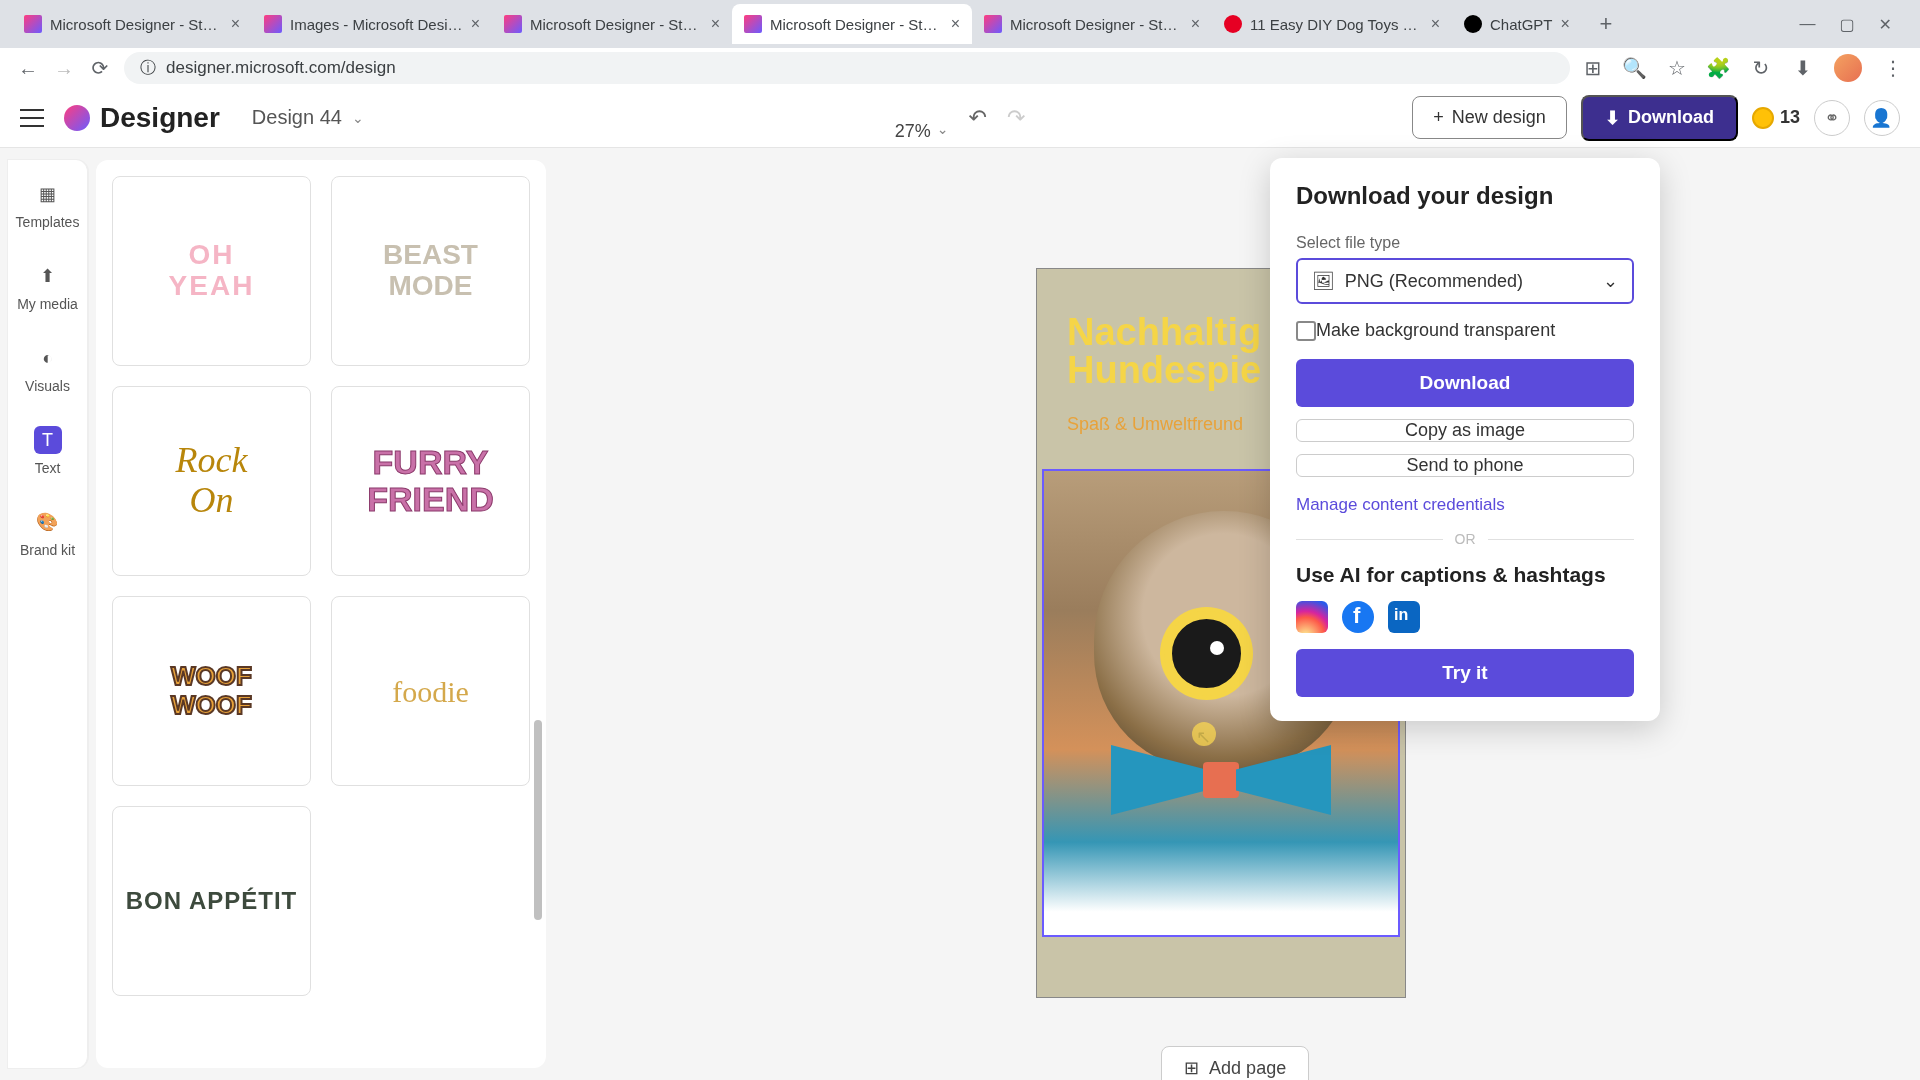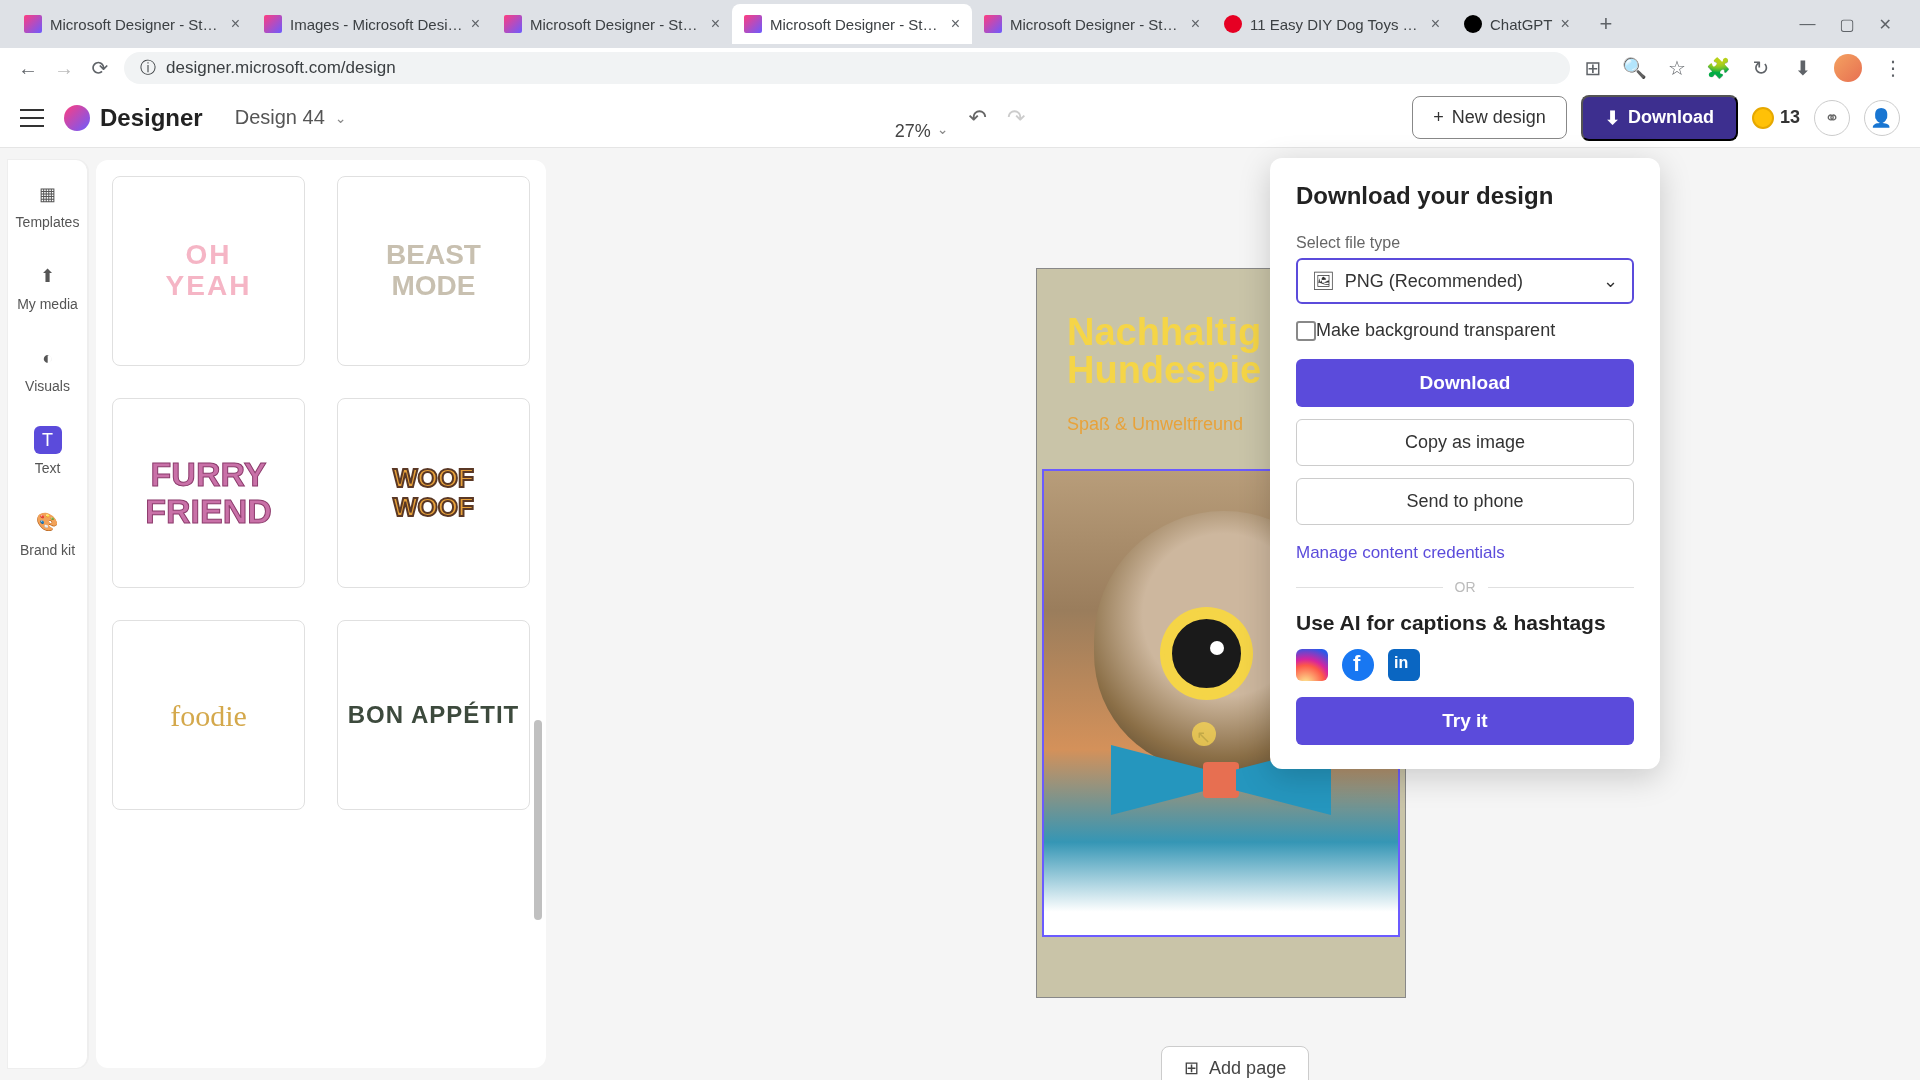--- a/index.html
+++ b/index.html
@@ -22,21 +22,21 @@
 .addr-icons { display: flex; gap: 20px; align-items: center; color: #5f6368; }
 .addr-icons > * { width: 22px; height: 22px; display: flex; align-items: center; justify-content: center; font-size: 20px; }
 .avatar-circ { width: 28px; height: 28px; border-radius: 50%; background: linear-gradient(135deg,#f4a261,#e76f51); }
 
 
 .app-header { height: 60px; border-bottom: 1px solid #e5e5e5; display: flex; align-items: center; padding: 0 20px; gap: 20px; }
 .hamburger { width: 24px; height: 18px; display: flex; flex-direction: column; justify-content: space-between; }
 .hamburger span { height: 2px; background: #333; }
 .logo-group { display: flex; align-items: center; gap: 10px; }
 .logo-mark { width: 26px; height: 26px; border-radius: 50%; background: linear-gradient(135deg,#ff3d7f,#6b5bff); }
-.logo-text { font-size: 24px; font-weight: 600; color: #222; }
+.logo-text { font-size: 28px; font-weight: 600; color: #222; }
 .design-name { display: flex; align-items: center; gap: 10px; font-size: 20px; color: #555; margin-left: 12px; }
 .chevr { font-size: 14px; color: #888; }
 .header-center { position: absolute; left: 50%; transform: translateX(-50%); display: flex; align-items: center; gap: 20px; }
 .zoom { font-size: 18px; color: #444; display: flex; align-items: flex-start; gap: 6px; margin-top: 28px; }
 .undo-redo { color: #666; font-size: 22px; }
 .undo-redo.disabled { color: #ccc; }
 .header-right { margin-left: auto; display: flex; align-items: center; gap: 14px; }
 .btn-new-design { border: 1px solid #888; background: #fff; padding: 10px 20px; border-radius: 8px; display: flex; align-items: center; gap: 8px; font-size: 18px; color: #333; }
 .btn-download-hdr { background: #3d2f8f; color: #fff; padding: 10px 22px; border-radius: 8px; display: flex; align-items: center; gap: 8px; font-size: 18px; font-weight: 600; }
 .credits { display: flex; align-items: center; gap: 6px; font-size: 18px; font-weight: 600; color: #333; }
@@ -47,21 +47,21 @@
 .main { position: absolute; top: 148px; left: 0; right: 0; bottom: 0; display: flex; background: #f5f5f5; }
 
 
 .left-rail { width: 80px; background: #fff; border-right: 1px solid #eee; padding: 16px 0; display: flex; flex-direction: column; gap: 24px; border-radius: 0 12px 12px 0; margin: 12px 0 12px 8px; box-shadow: 0 0 0 1px #eee; }
 .rail-item { display: flex; flex-direction: column; align-items: center; gap: 6px; font-size: 14px; color: #555; cursor: pointer; padding: 4px 0; }
 .rail-item.active .rail-ico { background: #5b4bdb; color: #fff; }
 .rail-ico { width: 28px; height: 28px; border-radius: 6px; display: flex; align-items: center; justify-content: center; font-size: 18px; }
 
 
 .side-panel { width: 450px; background: #fff; margin: 12px 0 12px 8px; border-radius: 12px; padding: 16px; overflow-y: auto; position: relative; }
-.preset-grid { display: grid; grid-template-columns: 1fr 1fr; gap: 32px; }
+.preset-grid { display: grid; grid-template-columns: 1fr 1fr; gap: 20px; }
 .preset { height: 190px; border: 1px solid #e0e0e0; border-radius: 8px; display: flex; align-items: center; justify-content: center; cursor: pointer; background: #fff; }
 .preset span { text-align: center; line-height: 1.1; }
 .p-oh { color: #f5b5c5; font-weight: 900; font-size: 28px; letter-spacing: 2px; }
 .p-beast { color: #c8c0b0; font-weight: 900; font-size: 28px; }
 .p-rock { font-family: cursive; color: #b8860b; font-size: 36px; font-style: italic; }
 .p-furry { color: #c971a8; font-weight: 900; font-size: 34px; -webkit-text-stroke: 1px #8b3a6b; }
 .p-woof { color: #e8a23a; font-weight: 900; font-size: 26px; -webkit-text-stroke: 2px #5a3825; }
 .p-spicy { color: #e63946; font-weight: 700; font-size: 30px; font-style: italic; }
 .p-foodie { color: #d4a84b; font-family: cursive; font-size: 30px; }
 .p-bon { color: #3d4a3d; font-weight: 900; font-size: 24px; letter-spacing: 1px; }
@@ -91,21 +91,21 @@
 
 
 .dl-panel { position: absolute; right: 260px; top: 10px; width: 390px; background: #fff; border-radius: 12px; box-shadow: 0 8px 32px rgba(0,0,0,0.18); padding: 24px 26px; z-index: 10; }
 .dl-title { font-size: 24px; font-weight: 600; color: #222; margin-bottom: 24px; }
 .dl-label { font-size: 16px; color: #666; margin-bottom: 6px; }
 .file-select { border: 2px solid #5b4bdb; border-radius: 6px; padding: 10px 14px; display: flex; align-items: center; gap: 10px; font-size: 18px; color: #333; margin-bottom: 16px; cursor: pointer; }
 .file-select .chev { margin-left: auto; }
 .chk-row { display: flex; align-items: center; font-size: 18px; color: #333; margin-bottom: 18px; }
 .chk-box { width: 20px; height: 20px; border: 2px solid #888; border-radius: 3px; }
 .btn-primary { width: 100%; background: #5b4bdb; color: #fff; font-size: 19px; font-weight: 600; padding: 13px; border-radius: 6px; border: none; margin-bottom: 12px; cursor: pointer; }
-.btn-secondary { width: 100%; background: #fff; color: #333; font-size: 18px; padding: 12px; border: 1px solid #ccc; border-radius: 6px; margin-bottom: 12px; cursor: pointer; }
+.btn-secondary { width: 100%; background: #fff; color: #333; font-size: 18px; border: 1px solid #ccc; border-radius: 6px; margin-bottom: 12px; cursor: pointer; }
 .link-manage { color: #5b4bdb; font-size: 17px; margin: 6px 0 16px; cursor: pointer; }
 .divider-or { display: flex; align-items: center; gap: 12px; color: #bbb; font-size: 14px; margin-bottom: 16px; }
 .divider-or::before, .divider-or::after { content: ''; flex: 1; height: 1px; background: #e0e0e0; }
 .ai-title { font-size: 21px; font-weight: 600; color: #222; margin-bottom: 14px; }
 .social-row { display: flex; gap: 14px; margin-bottom: 16px; }
 .soc-ico { width: 32px; height: 32px; border-radius: 6px; }
 .soc-ig { background: radial-gradient(circle at 30% 110%,#fdf497 0%,#fd5949 45%,#d6249f 60%,#285AEB 90%); }
 .soc-fb { background: #1877f2; border-radius: 50%; position: relative; }
 .soc-fb::after { content: 'f'; color: #fff; font-weight: 900; font-size: 22px; position: absolute; left: 11px; top: 2px; }
 .soc-li { background: #0a66c2; position: relative; }
@@ -248,20 +248,24 @@
     <div class="preset-grid">
       <div class="preset">
           <span class="p-oh" style="white-space:pre-line">OH
 YEAH</span>
         </div>
       <div class="preset">
           <span class="p-beast" style="white-space:pre-line">BEAST
 MODE</span>
         </div>
       <div class="preset">
+          <span class="p-rock" style="white-space:pre-line">Rock
+On</span>
+        </div>
+      <div class="preset">
           <span class="p-furry" style="white-space:pre-line">FURRY
 FRIEND</span>
         </div>
       <div class="preset">
           <span class="p-woof" style="white-space:pre-line">WOOF
 WOOF</span>
         </div>
       <div class="preset">
           <span class="p-foodie">foodie</span>
         </div>

